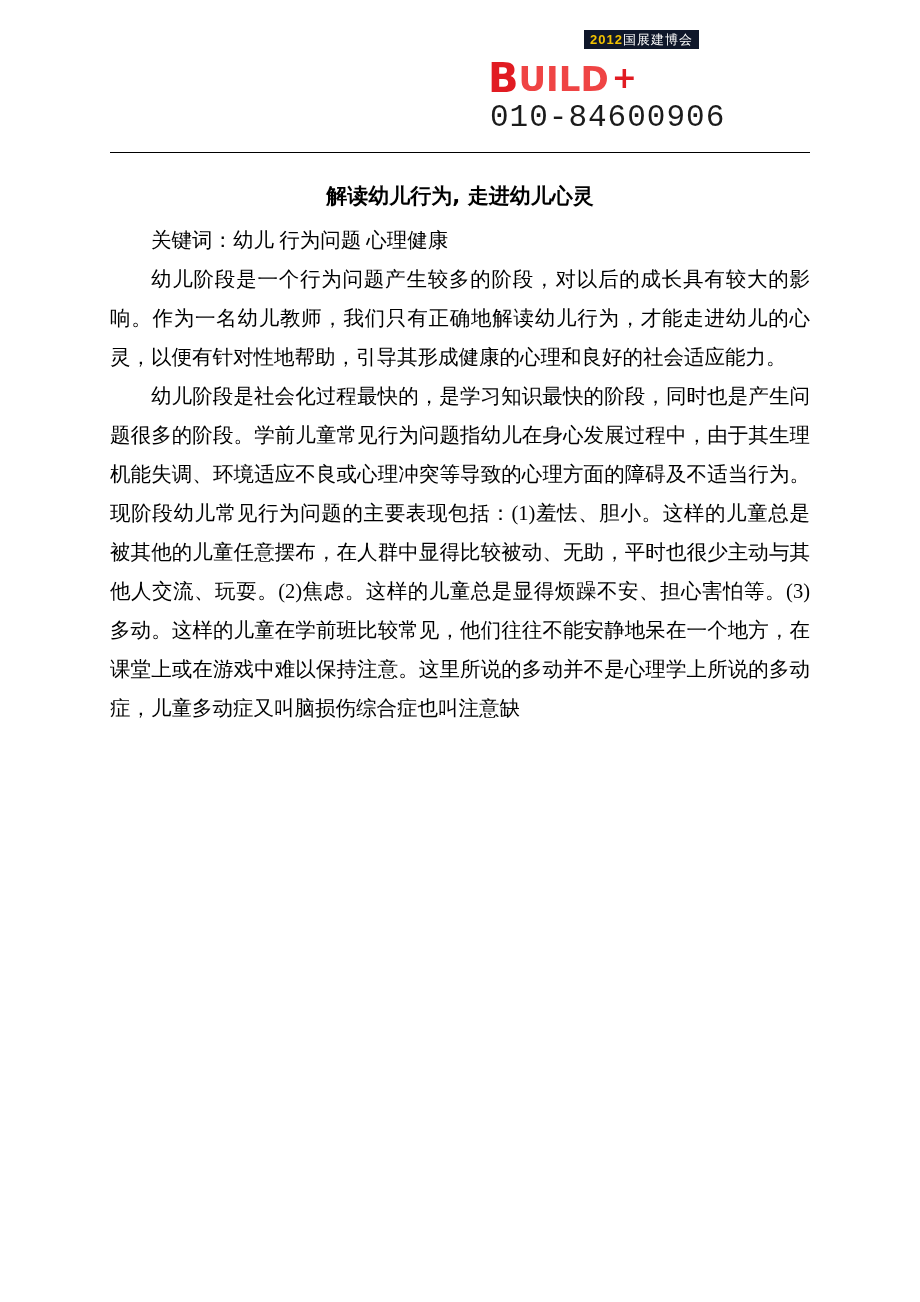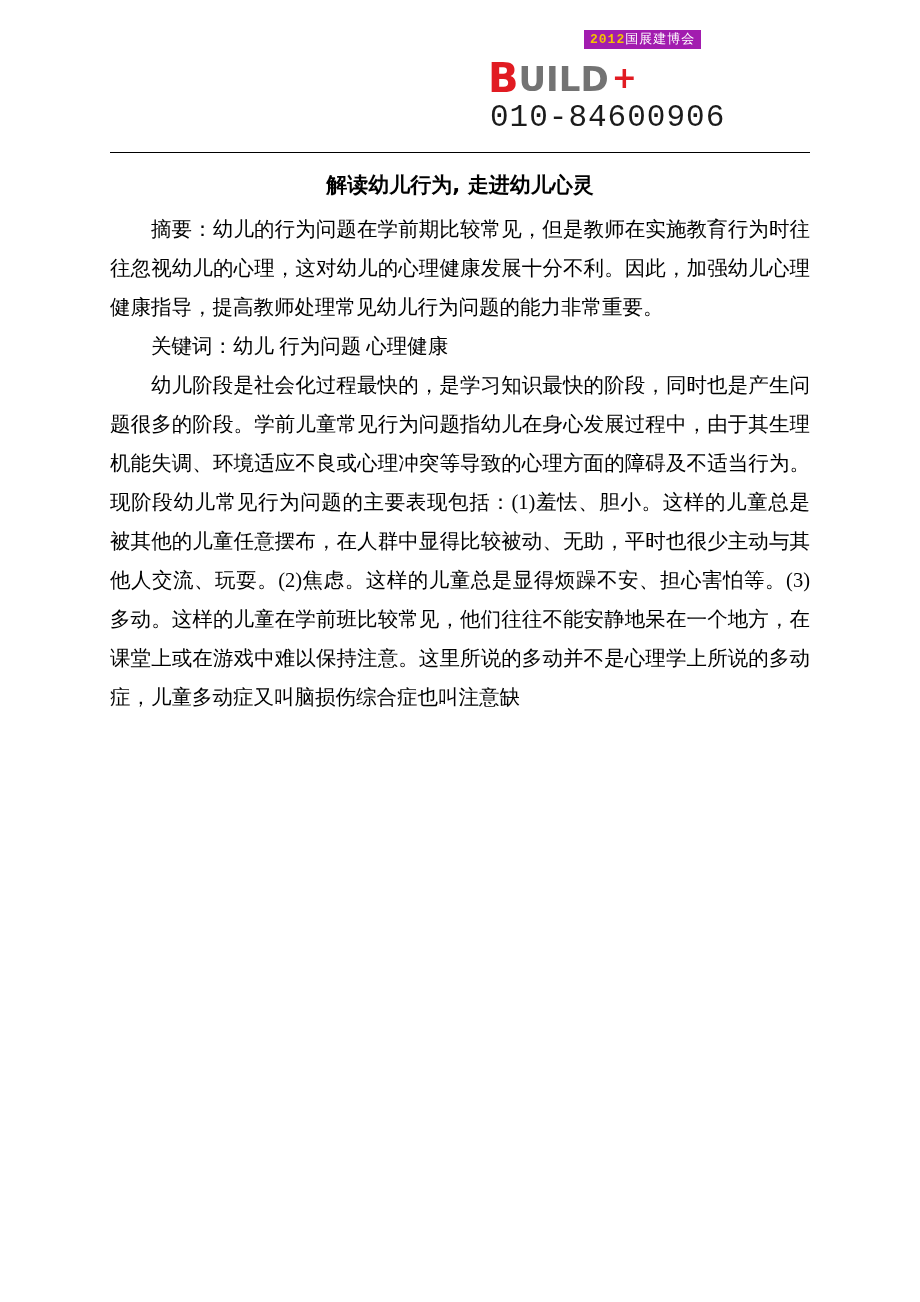--- a/index.html
+++ b/index.html
@@ -43,21 +43,21 @@
     font-size: 40px;
     line-height: 40px;
     color: #e11b22;
     letter-spacing: -1px;
   }
   .logo-uild {
     font-family: "DejaVu Sans", sans-serif;
     font-weight: bold;
     font-size: 34px;
     line-height: 38px;
-    color: #737373;
+    color: #ef4444;
     letter-spacing: 0px;
     margin-left: 1px;
   }
   .logo-plus {
     font-family: "DejaVu Sans", sans-serif;
     font-weight: bold;
     font-size: 30px;
     line-height: 36px;
     color: #e11b22;
     margin: 0 2px 2px 3px;
@@ -69,23 +69,23 @@
     line-height: 38px;
     color: #1b1b1b;
   }
   .logo-decor .red-o {
     color: #e11b22;
   }
   .logo-banner {
     position: absolute;
     left: 96px;
     top: -22px;
-    background: #a21caf;
+    background: #0f172a;
     color: #ffffff;
-    font-family: Liberation Mono, monospace;
+    font-family: Liberation Sans, sans-serif;
     font-size: 13px;
     line-height: 19px;
     padding: 0 6px;
     letter-spacing: 1px;
     white-space: nowrap;
   }
   .logo-banner .year {
     color: #f2c200;
     font-weight: bold;
   }
@@ -106,21 +106,21 @@
     left: 110px;
     right: 110px;
     top: 152px;
     border-top: 1px solid #000;
   }
 
   
   .doc {
     position: absolute;
     left: 110px;
-    top: 168px;
+    top: 179px;
     width: 700px;
   }
   .doc-title {
     text-align: center;
     font-family: "DejaVu Sans", "Liberation Sans", sans-serif;
     font-weight: bold;
     font-size: 21px;
     line-height: 34px;
     letter-spacing: 0px;
     margin: 0 0 8px 0;
@@ -149,18 +149,18 @@
       <span class="logo-plus">+</span>
       <span class="logo-banner"><span class="year">2012</span><span>国展建博会</span></span>
     </div>
     <div class="phone">010-84600906</div>
   </div>
 
   <div class="header-rule"></div>
 
   <div class="doc">
     <h1 class="doc-title">解读幼儿行为, 走进幼儿心灵</h1>
-    <p class="para">摘要：幼儿的行为问题在学前期比较常见，但是教师在实施教育行为时往往忽视幼儿的心理，这对幼儿的心理健康发展十分不利。因此，加强幼儿心理健康指导，提高教师处理常见幼儿行为问题的能力非常重要。</p>
     <p class="para">关键词：幼儿 行为问题 心理健康</p>
+    <p class="para">幼儿阶段是一个行为问题产生较多的阶段，对以后的成长具有较大的影响。作为一名幼儿教师，我们只有正确地解读幼儿行为，才能走进幼儿的心灵，以便有针对性地帮助，引导其形成健康的心理和良好的社会适应能力。</p>
     <p class="para">幼儿阶段是社会化过程最快的，是学习知识最快的阶段，同时也是产生问题很多的阶段。学前儿童常见行为问题指幼儿在身心发展过程中，由于其生理机能失调、环境适应不良或心理冲突等导致的心理方面的障碍及不适当行为。现阶段幼儿常见行为问题的主要表现包括：(1)羞怯、胆小。这样的儿童总是被其他的儿童任意摆布，在人群中显得比较被动、无助，平时也很少主动与其他人交流、玩耍。(2)焦虑。这样的儿童总是显得烦躁不安、担心害怕等。(3)多动。这样的儿童在学前班比较常见，他们往往不能安静地呆在一个地方，在课堂上或在游戏中难以保持注意。这里所说的多动并不是心理学上所说的多动症，儿童多动症又叫脑损伤综合症也叫注意缺</p>
   </div>
 
 </div>
 
 </body></html>

